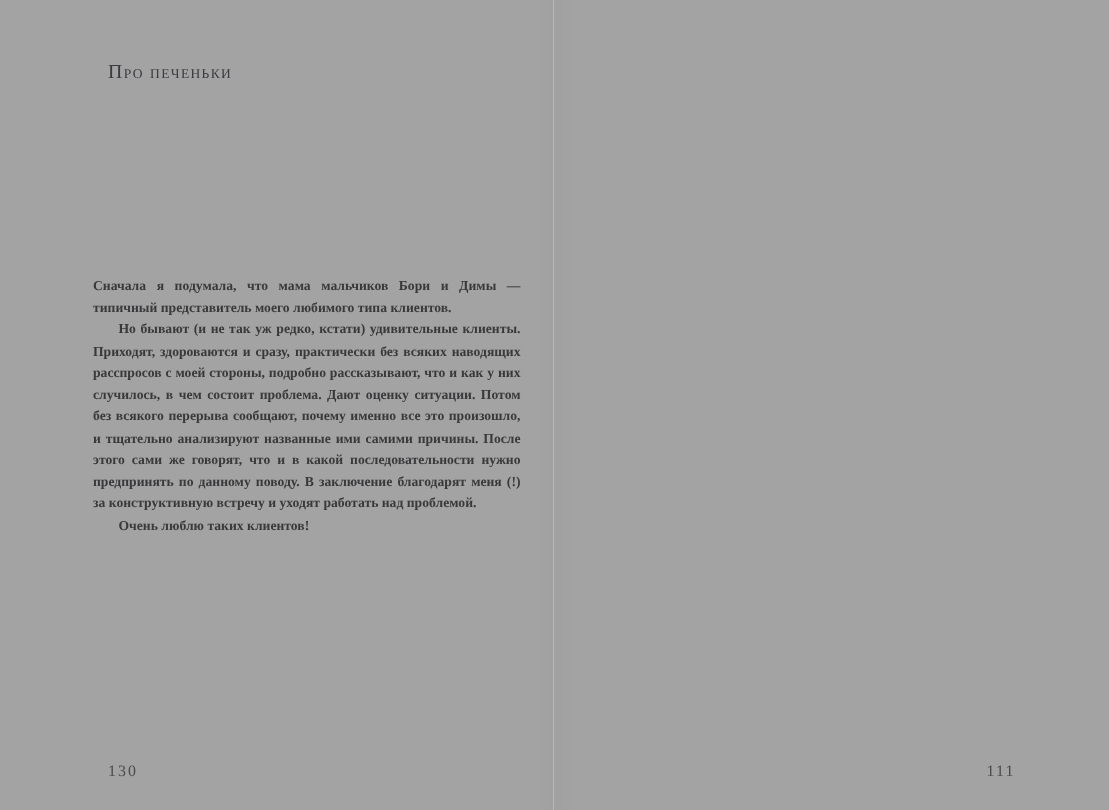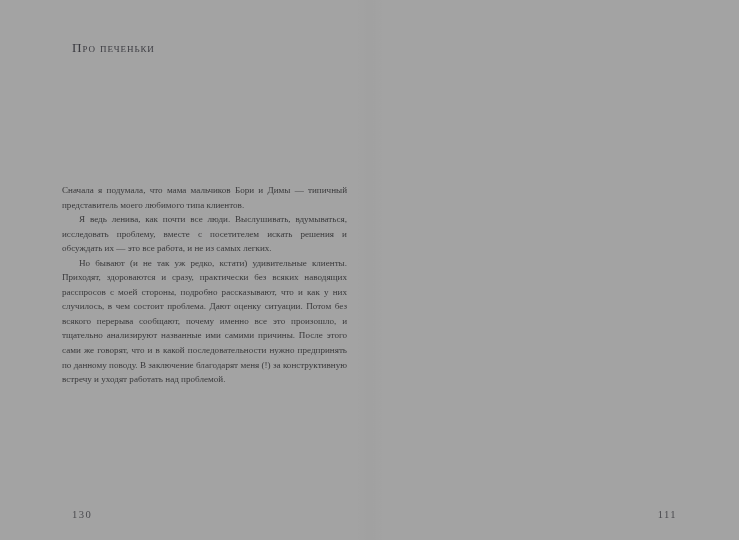--- a/index.html
+++ b/index.html
@@ -52,20 +52,21 @@
   }
 
   
   .textblock {
     position: absolute;
     font-size: 9.1px;
     line-height: 14.55px;
     text-align: justify;
     text-justify: inter-word;
     color: #39393b;
+    font-weight: bold;
     -webkit-font-smoothing: antialiased;
   }
   .col-left {
     left: 62px;
     top: 183px;
     width: 285px;
   }
 
   .chapter-title {
     position: absolute;
@@ -102,22 +103,22 @@
 <body>
 
 <div class="spread">
 
   <div class="page page-left">
 
     <div class="chapter-title">Про печеньки</div>
 
     <div class="textblock col-left">
       <p class="noindent">Сначала я подумала, что мама мальчиков Бори и Димы — типичный представитель моего любимого типа клиентов.</p>
-      <p>Я ведь ленива, как почти все люди. Выслушивать, вдумываться, исследовать проблему, вместе с посетителем искать решения и обсуждать их — это все работа, и не из самых легких.</p>
       <p>Но бывают (и не так уж редко, кстати) удивительные клиенты. Приходят, здороваются и сразу, практически без всяких наводящих расспросов с моей стороны, подробно рассказывают, что и как у них случилось, в чем состоит проблема. Дают оценку ситуации. Потом без всякого перерыва сообщают, почему именно все это произошло, и тщательно анализируют названные ими самими причины. После этого сами же говорят, что и в какой последовательности нужно предпринять по данному поводу. В заключение благодарят меня (!) за конструктивную встречу и уходят работать над проблемой.</p>
+      <p>Очень люблю таких клиентов!</p>
     </div>
 
     <div class="folio folio-left">130</div>
   </div>
 
   <div class="page page-right">
 
     <div class="folio folio-right">111</div>
   </div>
 

